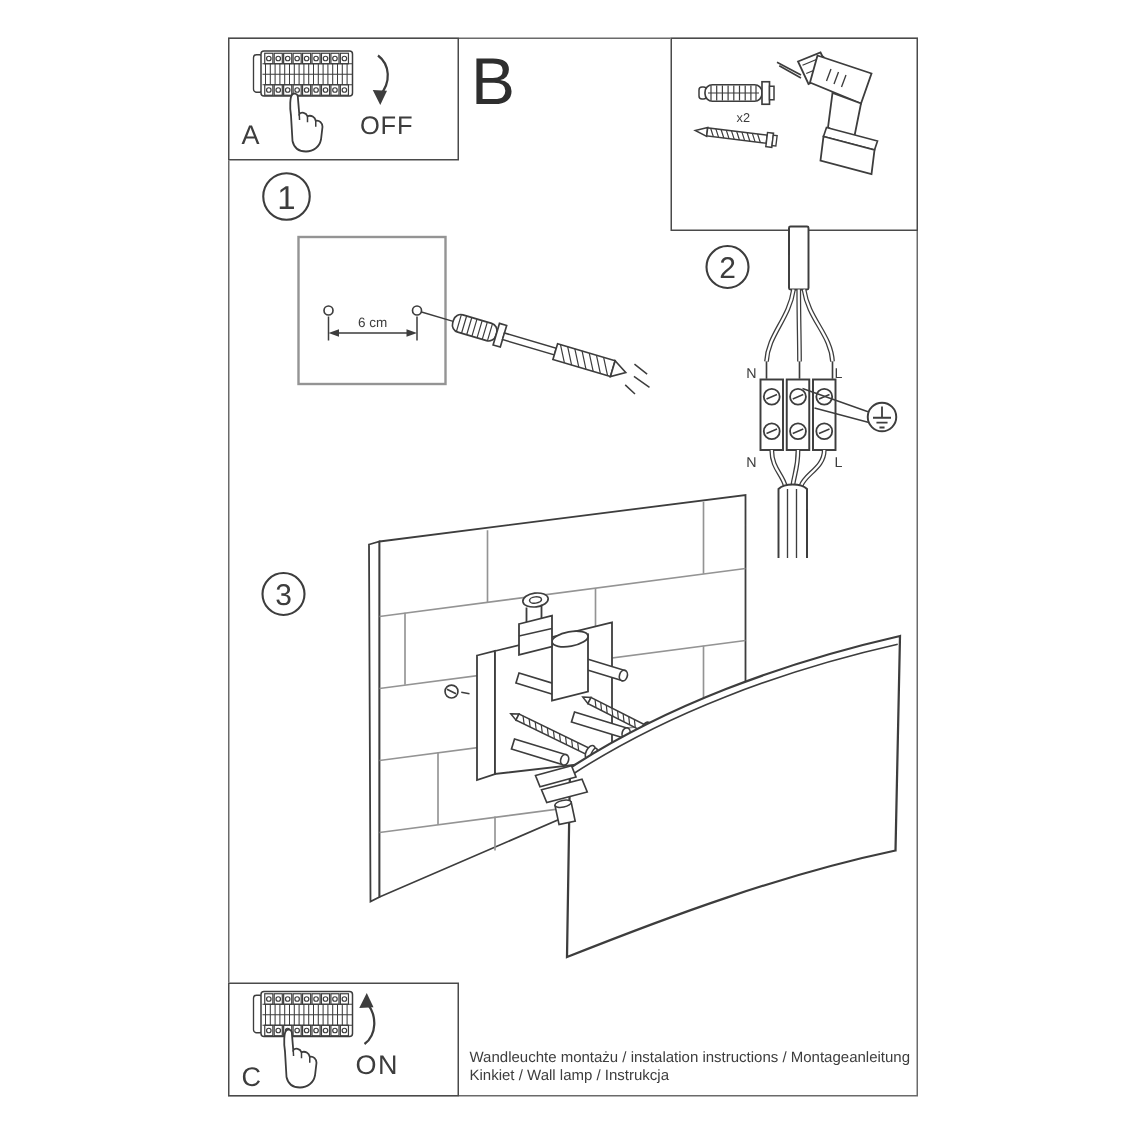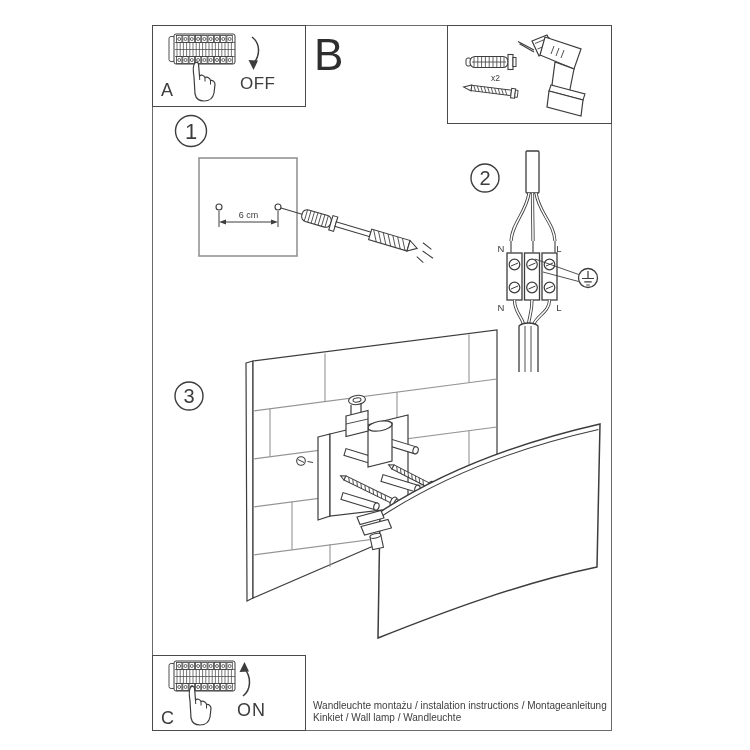--- a/index.html
+++ b/index.html
@@ -2,21 +2,21 @@
 <html><head>
 <meta charset="utf-8">
 <style>
   html,body{margin:0;padding:0;background:#ffffff;}
   body{font-family:"Liberation Sans", sans-serif;color:#3d3d3d;}
   .stage{position:relative;width:750px;height:750px;background:#fff;overflow:hidden;}
   .page-frame{position:absolute;left:152px;top:25px;width:460px;height:706px;
     border:1.6px solid #6a6a6a;box-sizing:border-box;}
   .ibox{position:absolute;border:1.6px solid #4a4a4a;box-sizing:border-box;background:#fff;}
   .box-a{left:152px;top:25px;width:154px;height:82px;}
-  .box-tools{left:447px;top:25px;width:165px;height:99px;}
+  .box-tools{left:447px;top:25px;width:165px;height:129px;}
   .box-c{left:152px;top:655px;width:154px;height:76px;}
   .ibox svg{position:absolute;left:0;top:0;}
   .letter-b{position:absolute;left:314px;top:30px;font-size:44px;color:#2e2e2e;}
   .step-svg{position:absolute;}
   .s1{left:160px;top:110px;}
   .s2{left:455px;top:145px;}
   .s3{left:165px;top:320px;}
   .footer{position:absolute;left:313px;top:700px;width:296px;font-size:10px;
     line-height:11.5px;color:#3d3d3d;}
   svg text{font-family:"Liberation Sans", sans-serif;fill:#3d3d3d;}
@@ -271,16 +271,16 @@
         <path class="ink" stroke-width="1.5" d="M0,31 C8,25 9,12 1,3"></path>
         <polygon points="-3.5,7 1.5,-3 6,6.5" fill="#3d3d3d"></polygon>
       </g>
       <text x="8" y="68" font-size="18">C</text>
       <text x="84" y="60" font-size="18" letter-spacing="1">ON</text>
     </svg>
   </div>
 
   <div class="footer">
     <div>Wandleuchte montażu / instalation instructions / Montageanleitung</div>
-    <div>Kinkiet / Wall lamp / Wandleuchte</div>
+    <div>Kinkiet / Wall lamp / Instrukcja</div>
   </div>
 
 </div>
 
 </body></html>

